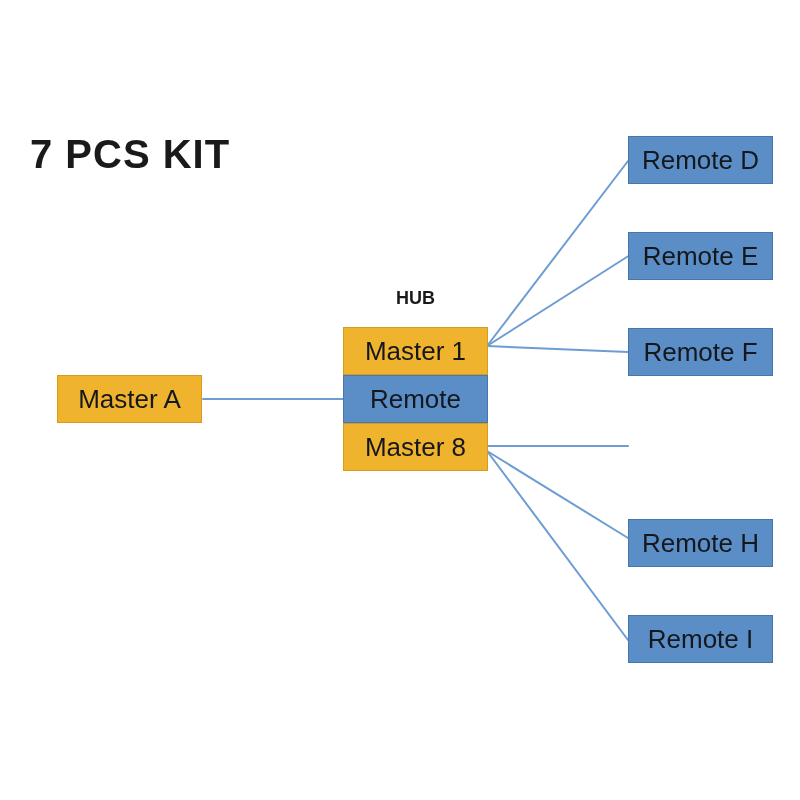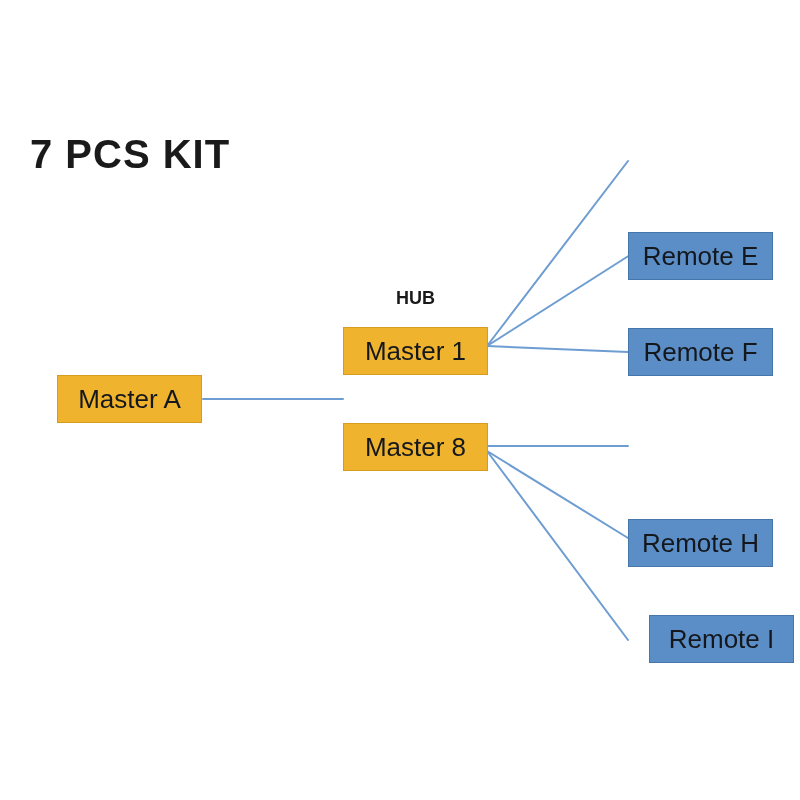--- a/index.html
+++ b/index.html
@@ -53,20 +53,22 @@
     <line x1="487" y1="451" x2="628" y2="640"></line>
   </svg>
 
   <h1 class="title">7 PCS KIT</h1>
 
   <div class="hub-label">HUB</div>
 
   <div class="node orange" style="left:57px;top:375px;">Master A</div>
 
   <div class="node orange hub-seg" style="left:343px;top:327px;">Master 1</div>
+  <div class="node blue hub-seg" style="left:343px;top:375px;">Remote</div>
   <div class="node orange hub-seg" style="left:343px;top:423px;">Master 8</div>
 
+  <div class="node blue" style="left:628px;top:136px;">Remote D</div>
   <div class="node blue" style="left:628px;top:232px;">Remote E</div>
   <div class="node blue" style="left:628px;top:328px;">Remote F</div>
   <div class="node blue" style="left:628px;top:519px;">Remote H</div>
-  <div class="node blue" style="left:649px;top:615px;">Remote I</div>
+  <div class="node blue" style="left:628px;top:615px;">Remote I</div>
 
 </div>
 
 </body></html>

